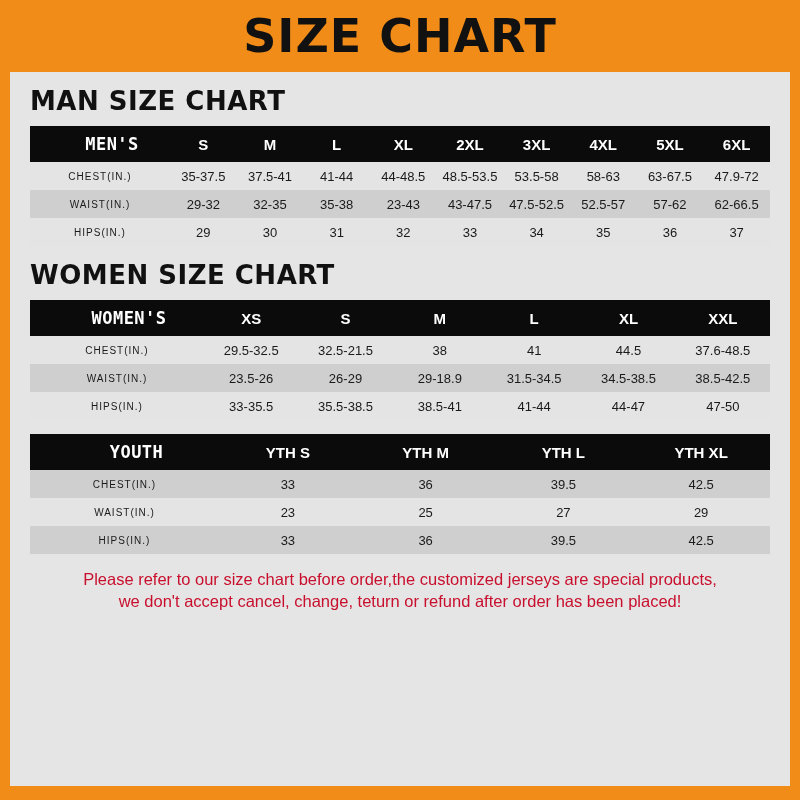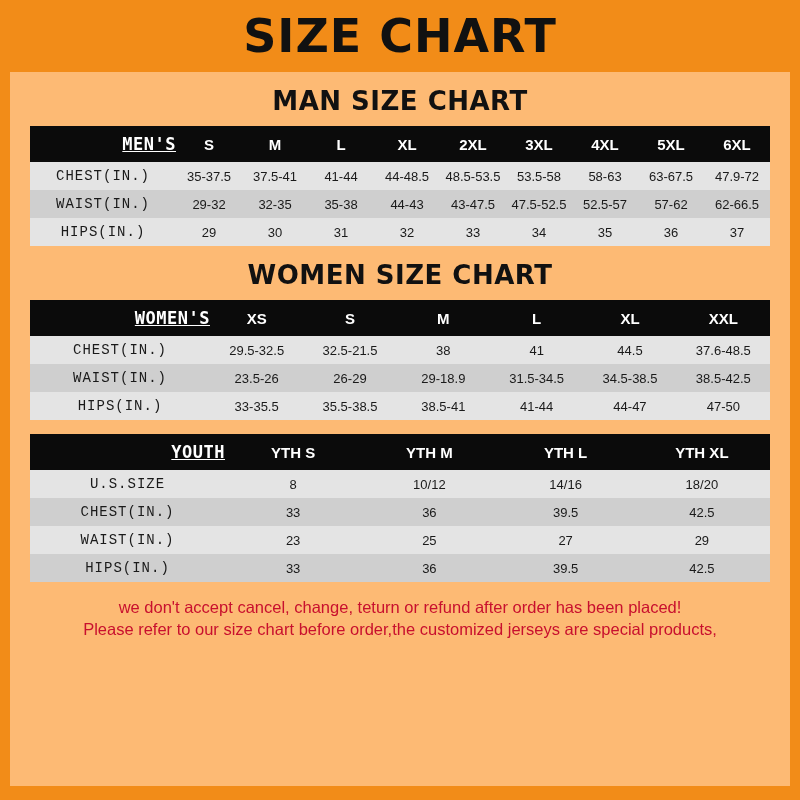--- a/index.html
+++ b/index.html
@@ -11,21 +11,21 @@
     height: 800px;
     background: #ffffff;
     font-family: "Liberation Sans", sans-serif;
     overflow: hidden;
   }
   .page {
     position: relative;
     width: 800px;
     height: 800px;
     box-sizing: border-box;
-    background: #fdba74;
+    background: #e5e5e5;
     border-left: 10px solid #f28c18;
     border-right: 10px solid #f28c18;
   }
   .header-band {
     height: 72px;
     background: #f28c18;
     display: flex;
     align-items: center;
     justify-content: center;
   }
@@ -42,21 +42,20 @@
     padding: 0 20px;
   }
   .section {
     margin-top: 14px;
   }
   .section-title {
     font-family: "DejaVu Sans", sans-serif;
     font-weight: bold;
     font-size: 26px;
     color: #111111;
-    text-align: center;
     letter-spacing: 0.5px;
     margin: 12px 0 10px 0;
   }
   table.size-table {
     width: 740px;
     margin: 0 auto;
     border-collapse: collapse;
     table-layout: fixed;
   }
   table.size-table th,
@@ -75,27 +74,26 @@
   table.size-table thead th {
     color: #ffffff;
     font-size: 15px;
     height: 36px;
     font-weight: bold;
   }
   table.size-table thead th.corner {
     font-family: "DejaVu Sans Mono", monospace;
     font-size: 17px;
     letter-spacing: 0.5px;
-    text-align: right;
-    padding-left: 30px;
-    text-decoration: underline;
+    text-align: center;
+    padding-left: 24px;
   }
   table.size-table tbody td.rowlabel {
-    font-family: Liberation Mono, monospace;
-    font-size: 14px;
+    font-family: Liberation Sans, sans-serif;
+    font-size: 10px;
     letter-spacing: 1px;
     text-align: center;
   }
   .row-light { background: #e4e4e4; }
   .row-dark  { background: #cfcfcf; }
 
   .mens-col0   { width: 116px; }
   .womens-col0 { width: 150px; }
   .youth-col0  { width: 165px; }
 
@@ -156,21 +154,21 @@
             <td>53.5-58</td>
             <td>58-63</td>
             <td>63-67.5</td>
             <td>47.9-72</td>
           </tr>
           <tr class="row-dark">
             <td class="rowlabel mens-col0">WAIST(IN.)</td>
             <td>29-32</td>
             <td>32-35</td>
             <td>35-38</td>
-            <td>44-43</td>
+            <td>23-43</td>
             <td>43-47.5</td>
             <td>47.5-52.5</td>
             <td>52.5-57</td>
             <td>57-62</td>
             <td>62-66.5</td>
           </tr>
           <tr class="row-light">
             <td class="rowlabel mens-col0">HIPS(IN.)</td>
             <td>29</td>
             <td>30</td>
@@ -237,27 +235,20 @@
         <thead>
           <tr>
             <th class="corner youth-col0">YOUTH</th>
             <th>YTH S</th>
             <th>YTH M</th>
             <th>YTH L</th>
             <th>YTH XL</th>
           </tr>
         </thead>
         <tbody>
-          <tr class="row-light">
-            <td class="rowlabel youth-col0">U.S.SIZE</td>
-            <td>8</td>
-            <td>10/12</td>
-            <td>14/16</td>
-            <td>18/20</td>
-          </tr>
           <tr class="row-dark">
             <td class="rowlabel youth-col0">CHEST(IN.)</td>
             <td>33</td>
             <td>36</td>
             <td>39.5</td>
             <td>42.5</td>
           </tr>
           <tr class="row-light">
             <td class="rowlabel youth-col0">WAIST(IN.)</td>
             <td>23</td>
@@ -270,20 +261,20 @@
             <td>33</td>
             <td>36</td>
             <td>39.5</td>
             <td>42.5</td>
           </tr>
         </tbody>
       </table>
     </div>
 
     <div class="footer-note">
+      <span class="footer-line">Please refer to our size chart before order,the customized jerseys are special products,</span>
       <span class="footer-line">we don't accept cancel, change, teturn or refund after order has been placed!</span>
-      <span class="footer-line">Please refer to our size chart before order,the customized jerseys are special products,</span>
     </div>
 
   </div>
 
   <div class="bottom-band"></div>
 </div>
 
 </body></html>

